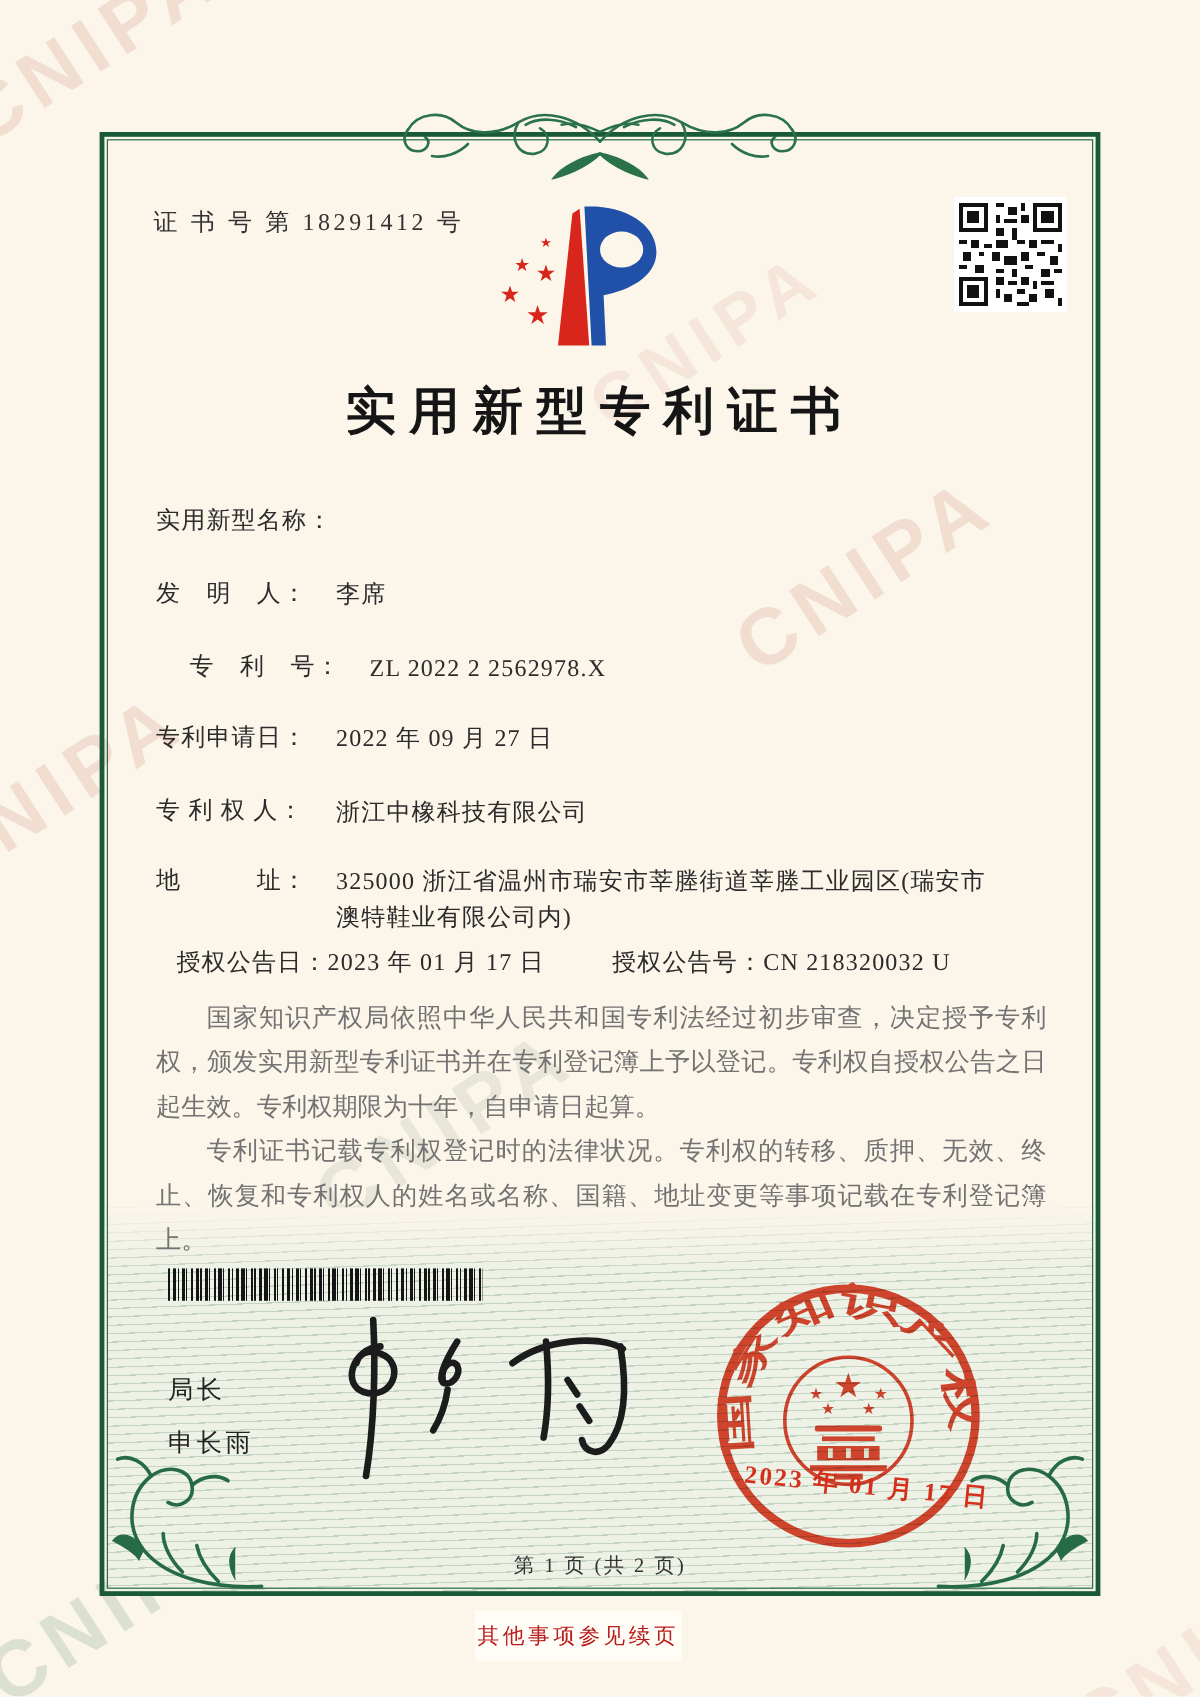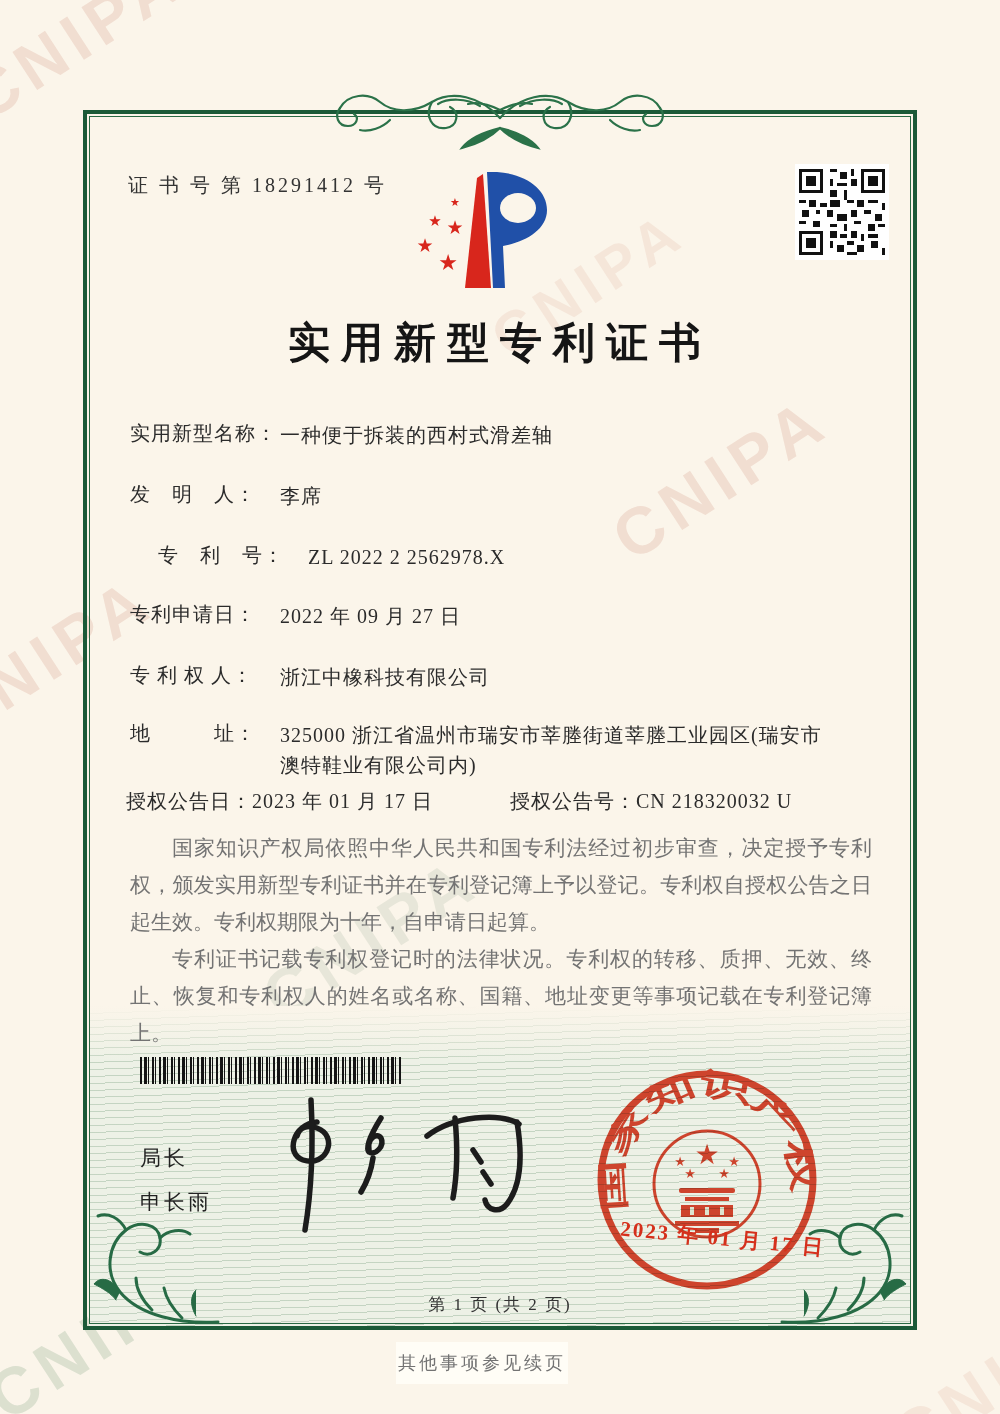--- a/index.html
+++ b/index.html
@@ -28,21 +28,21 @@
   
   .certno{left:128px;top:172px;font-size:20px;letter-spacing:3px;color:#333;}
   .logo{left:415px;top:170px;width:140px;height:122px;}
   .qr{left:795px;top:164px;width:94px;height:96px;background:#fff;padding:4px;box-sizing:border-box;}
   .title{left:0;top:300px;width:1000px;text-align:center;font-size:42px;font-weight:600;
          color:#151515;letter-spacing:11px;margin-top:15px;}
   
   .field{left:130px;width:745px;display:flex;font-size:20px;color:#2b2b2b;}
   .field .lbl{flex:0 0 150px;letter-spacing:1px;}
   .field .val{flex:1;letter-spacing:1px;line-height:30px;}
-  .grant-date{left:126px;top:788px;font-size:20px;color:#2b2b2b;letter-spacing:1px;}
+  .grant-date{left:147px;top:788px;font-size:20px;color:#2b2b2b;letter-spacing:1px;}
   .grant-no{left:510px;top:788px;font-size:20px;color:#2b2b2b;letter-spacing:1px;}
   
   .bodytext{left:130px;top:830px;width:742px;font-size:21px;line-height:37px;
             color:#737373;text-align:justify;}
   .bodytext p{margin:0;text-indent:2em;}
   
   .barcode{left:140px;top:1057px;width:262px;height:27px;
     background:repeating-linear-gradient(90deg,
       #141414 0 2px,transparent 2px 4px,
       #141414 4px 7px,transparent 7px 8px,
@@ -55,21 +55,21 @@
   .signature{left:255px;top:1088px;width:300px;height:160px;}
   
   .seal{left:593px;top:1066px;width:228px;height:228px;opacity:.93;mix-blend-mode:multiply;}
   .seal-date{left:620px;top:1224px;width:200px;font-size:21px;font-weight:600;color:#d5301c;
              letter-spacing:2px;transform:rotate(5.5deg);white-space:nowrap;}
   
   .pageinfo{left:0;top:1293px;width:1000px;text-align:center;font-size:17px;
             letter-spacing:2px;color:#333;}
   .footnote{left:396px;top:1342px;width:172px;height:42px;background:#fffdf6;
             display:flex;align-items:center;justify-content:center;font-size:18px;
-            letter-spacing:3px;color:#737373;}
+            letter-spacing:3px;color:#b91c1c;}
   .orn{color:#2b7249;}
 </style>
 </head>
 <body>
 
 <span class="wm wm-pink" style="left:-45px;top:0px;">CNIPA</span>
 <span class="wm wm-pink-light" style="left:480px;top:250px;font-size:58px;">CNIPA</span>
 <span class="wm wm-pink" style="left:600px;top:440px;">CNIPA</span>
 <span class="wm wm-pink" style="left:-75px;top:620px;">CNIPA</span>
 <span class="wm wm-gray" style="left:250px;top:900px;">CNIPA</span>
@@ -194,21 +194,20 @@
       <rect x="24" y="23" width="1" height="2"></rect>
         <rect x="14" y="24" width="3" height="1"></rect>
     </g>
   </svg>
 </div>
 
 <div class="abs title">实用新型专利证书</div>
 
 <div class="abs field" style="top:420px;">
   <span class="lbl">实用新型名称：</span>
-  <span class="val">一种便于拆装的西村式滑差轴</span>
 </div>
 <div class="abs field" style="top:481px;">
   <span class="lbl">发　明　人：</span>
   <span class="val">李席</span>
 </div>
 <div class="abs field" style="top:542px;margin-left:28px;">
   <span class="lbl">专　利　号：</span>
   <span class="val">ZL 2022 2 2562978.X</span>
 </div>
 <div class="abs field" style="top:601px;">

